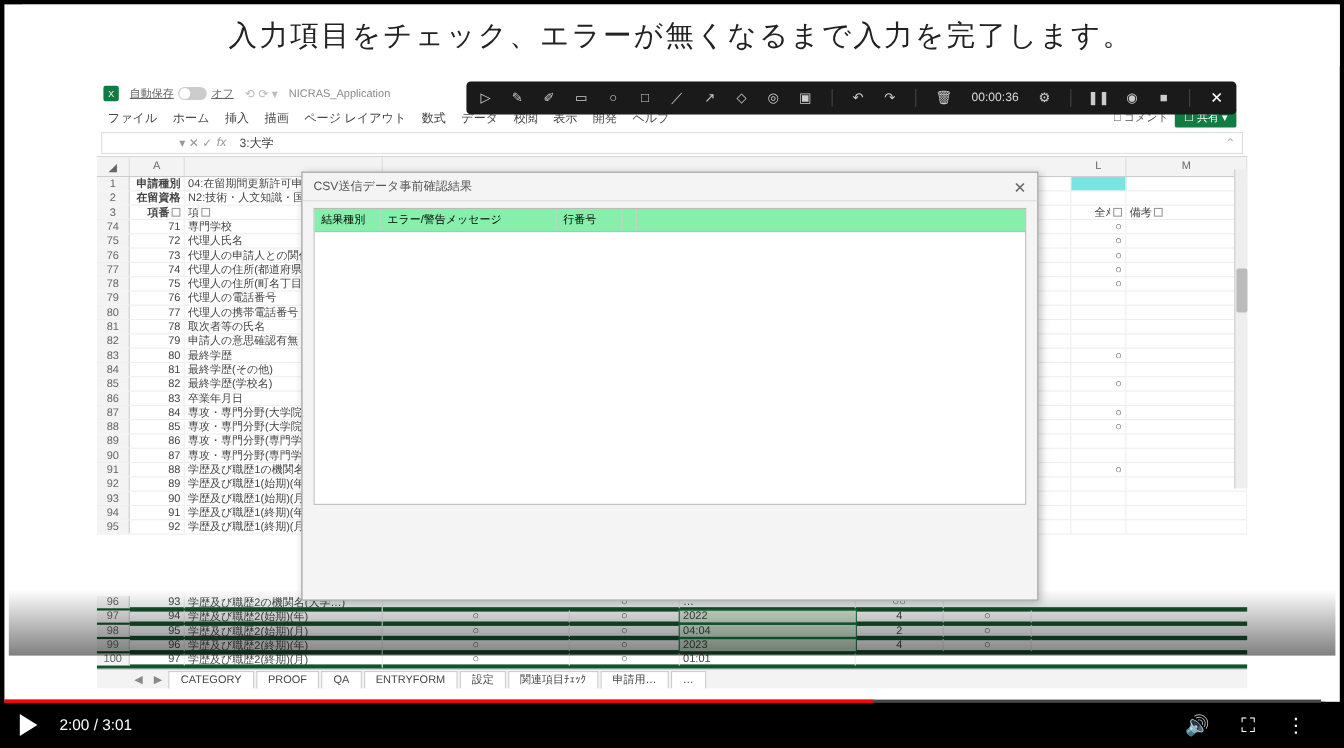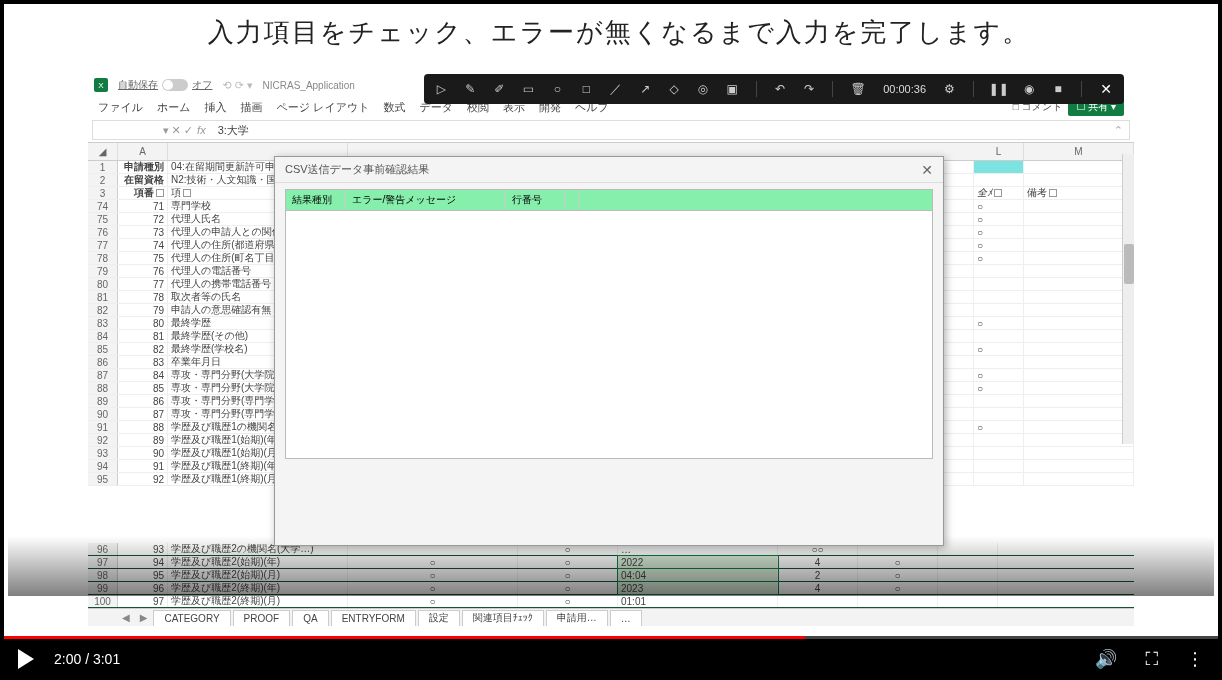--- a/index.html
+++ b/index.html
@@ -46,28 +46,28 @@
   .col-h.l { width:50px; }
   .col-h.m { width:110px; }
 
   .grid-rows { font-size:10px; }
   .grow { display:flex; height:13px; border-bottom:1px solid #eee; align-items:center; }
   .cell { border-right:1px solid #eee; padding:0 3px; overflow:hidden; white-space:nowrap; height:100%; display:flex; align-items:center;}
   .cell.rowhead { width:30px; background:#f3f3f3; color:#666; justify-content:center; border-right:1px solid #ccc;}
   .cell.a { width:50px; justify-content:flex-end; }
   .cell.b { width:180px; }
   .cell.mid { flex:1; }
-  .cell.l { width:50px; justify-content:flex-start;font-style:italic; }
+  .cell.l { width:50px; justify-content:flex-end; }
   .cell.m { width:110px; }
   .header-cell-bold { font-weight:bold; }
   .filter-drop { width: 8px; height:8px; border:1px solid #999; margin-left:2px; display:inline-block; }
   .highlight-l { background:#7de3e0; }
 
   .bottom-rows { position:absolute; bottom:18px; left:0; right:0; font-size:10px;}
-  .brow { display:flex; height:13px; border-bottom:1px solid #14532d; }
+  .brow { display:flex; height:13px; border-bottom:4px solid #14532d;align-items:center; }
   .bcell { border-right:1px solid #eee; padding:0 3px; display:flex; align-items:center; overflow:hidden; white-space:nowrap;}
   .bcell.rowhead{width:30px;background:#f3f3f3;justify-content:center;border-right:1px solid #ccc;color:#666;}
   .bcell.a{width:50px;justify-content:flex-end;}
   .bcell.b{width:180px;}
   .bcell.c{width:170px;justify-content:center;}
   .bcell.d{width:100px;justify-content:center;}
   .bcell.e{width:160px;}
   .bcell.f{width:80px;justify-content:center;}
   .bcell.g{width:80px;justify-content:center;}
   .bcell.h{width:60px;justify-content:center;}
@@ -82,21 +82,21 @@
   .dlg-title { height:26px; display:flex; align-items:center; padding:0 10px; border-bottom:1px solid #ddd; color:#555; }
   .dlg-close { margin-left:auto; font-size:14px; color:#666; }
   .dlg-msg { padding: 10px 14px; color:#333; }
   .dlg-table { margin: 6px 10px; border:1px solid #bbb; background:#fff; height:270px; }
   .dlg-th { display:flex; border-bottom:1px solid #bbb; background:#86efac; font-size:10px; }
   .dlg-th > div { padding:3px 6px; border-right:1px solid #ccc; }
   .dlg-footer { display:flex; justify-content:flex-end; padding: 6px 14px; }
   .dlg-btn { width:100px; height:24px; border:1px solid #999; background:#f8f8f8; font-size:11px; }
 
   
-  .controls { position:absolute; bottom:0; left:0; right:0; height:42px; background:#000; display:flex; align-items:center; padding:0 18px; gap:20px; color:#fff; }
+  .controls { position:absolute; bottom:0; left:0; right:17px; height:42px; background:#000; display:flex; align-items:center; padding:0 18px; gap:20px; color:#fff; }
   .progress { position:absolute; top:-2px; left:4px; right:4px; height:3px; background:#444; }
   .progress-fill { height:100%; width:66%; background:#f00; }
   .play-btn { width:0;height:0;border-left:16px solid #fff;border-top:10px solid transparent;border-bottom:10px solid transparent; }
   .time { font-size:14px; }
   .ctrl-right { margin-left:auto; display:flex; gap:28px; align-items:center; }
   .icon-vol, .icon-fs, .icon-more { font-size:18px; }
   .grad { position:absolute; bottom:42px; left:4px; right:4px; height:60px; background:linear-gradient(transparent, rgba(0,0,0,.5)); pointer-events:none;}
   .vscroll { position:absolute; right:84px; top:150px; width:12px; height:290px; background:#eee; border-left:1px solid #ccc;}
   .vscroll-thumb { position:absolute; top:90px; width:10px; left:1px; height:40px; background:#bbb; border-radius:2px;}
 </style>

